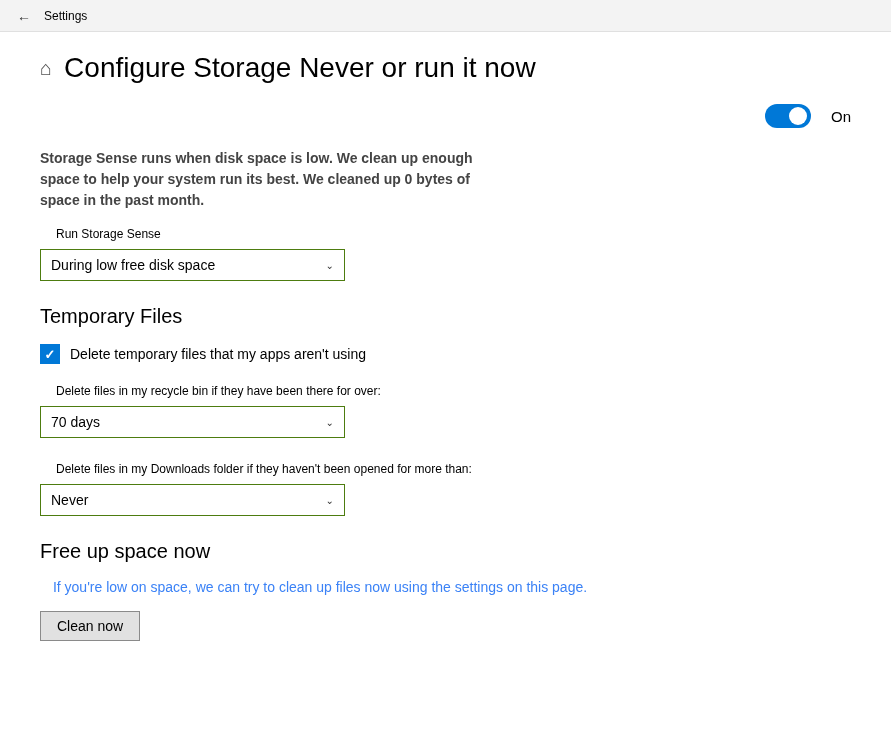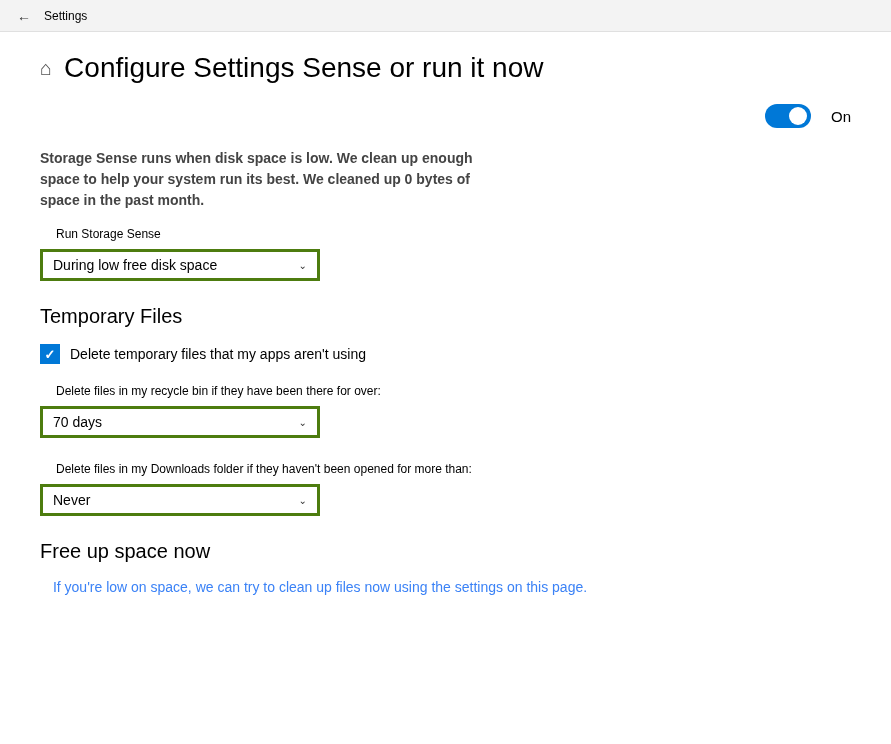--- a/index.html
+++ b/index.html
@@ -116,23 +116,23 @@
       font-size: 12px;
       color: #000;
       margin-bottom: 8px;
       margin-left: 16px;
     }
 
     .dropdown {
       display: flex;
       align-items: center;
       justify-content: space-between;
-      width: 280px;
+      width: 305px;
       height: 32px;
-      border: 3px solid #4d7c0f;
+      border: 1px solid #4d7c0f;
       background: #fff;
       padding: 0 10px;
       cursor: pointer;
       font-size: 14px;
       color: #000;
       margin-bottom: 24px;
     }
 
     .dropdown-arrow {
       font-size: 10px;
@@ -206,21 +206,21 @@
   <div class="title-bar-back">
     <span>←</span>
   </div>
   <span class="title-bar-text">Settings</span>
 </div>
 
 <div class="content">
 
   <div class="page-title">
     <span class="home-icon">⌂</span>
-    <span>Configure Settings Sense or run it now</span>
+    <span>Configure Storage Never or run it now</span>
   </div>
 
   <div class="toggle-row">
     <div class="toggle">
       <div class="toggle-track">
         <div class="toggle-thumb"></div>
       </div>
     </div>
     <span class="toggle-label">On</span>
   </div>
@@ -250,15 +250,16 @@
 
   <div class="field-label">Delete files in my Downloads folder if they haven't been opened for more than:</div>
   <div class="dropdown">
     <span>Never</span>
     <span class="dropdown-arrow">⌄</span>
   </div>
 
   <div class="free-up-section">
     <div class="section-title">Free up space now</div>
     <p class="free-up-description">If you're low on space, we can try to clean up files now using the settings on this page.</p>
+    <button class="clean-button">Clean now</button>
   </div>
 
 </div>
 
 </body></html>

